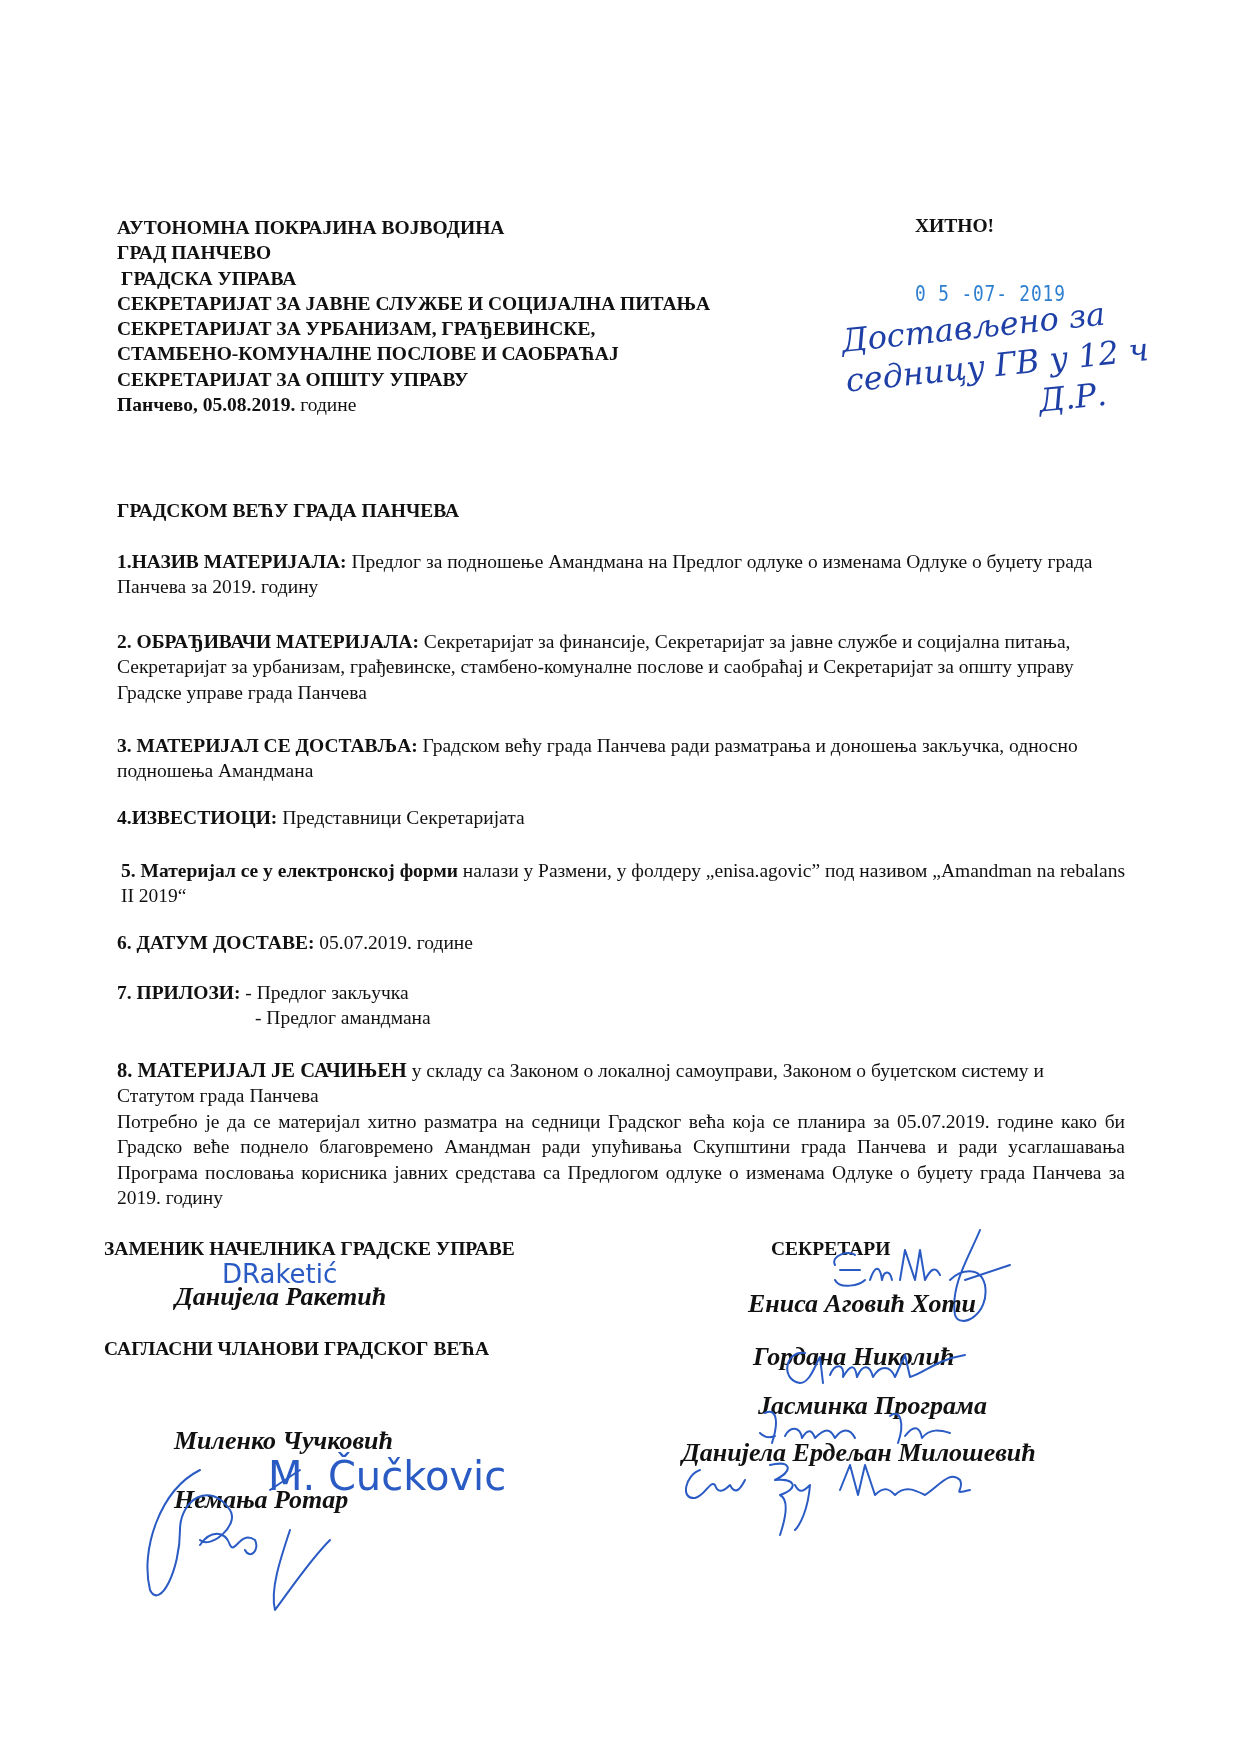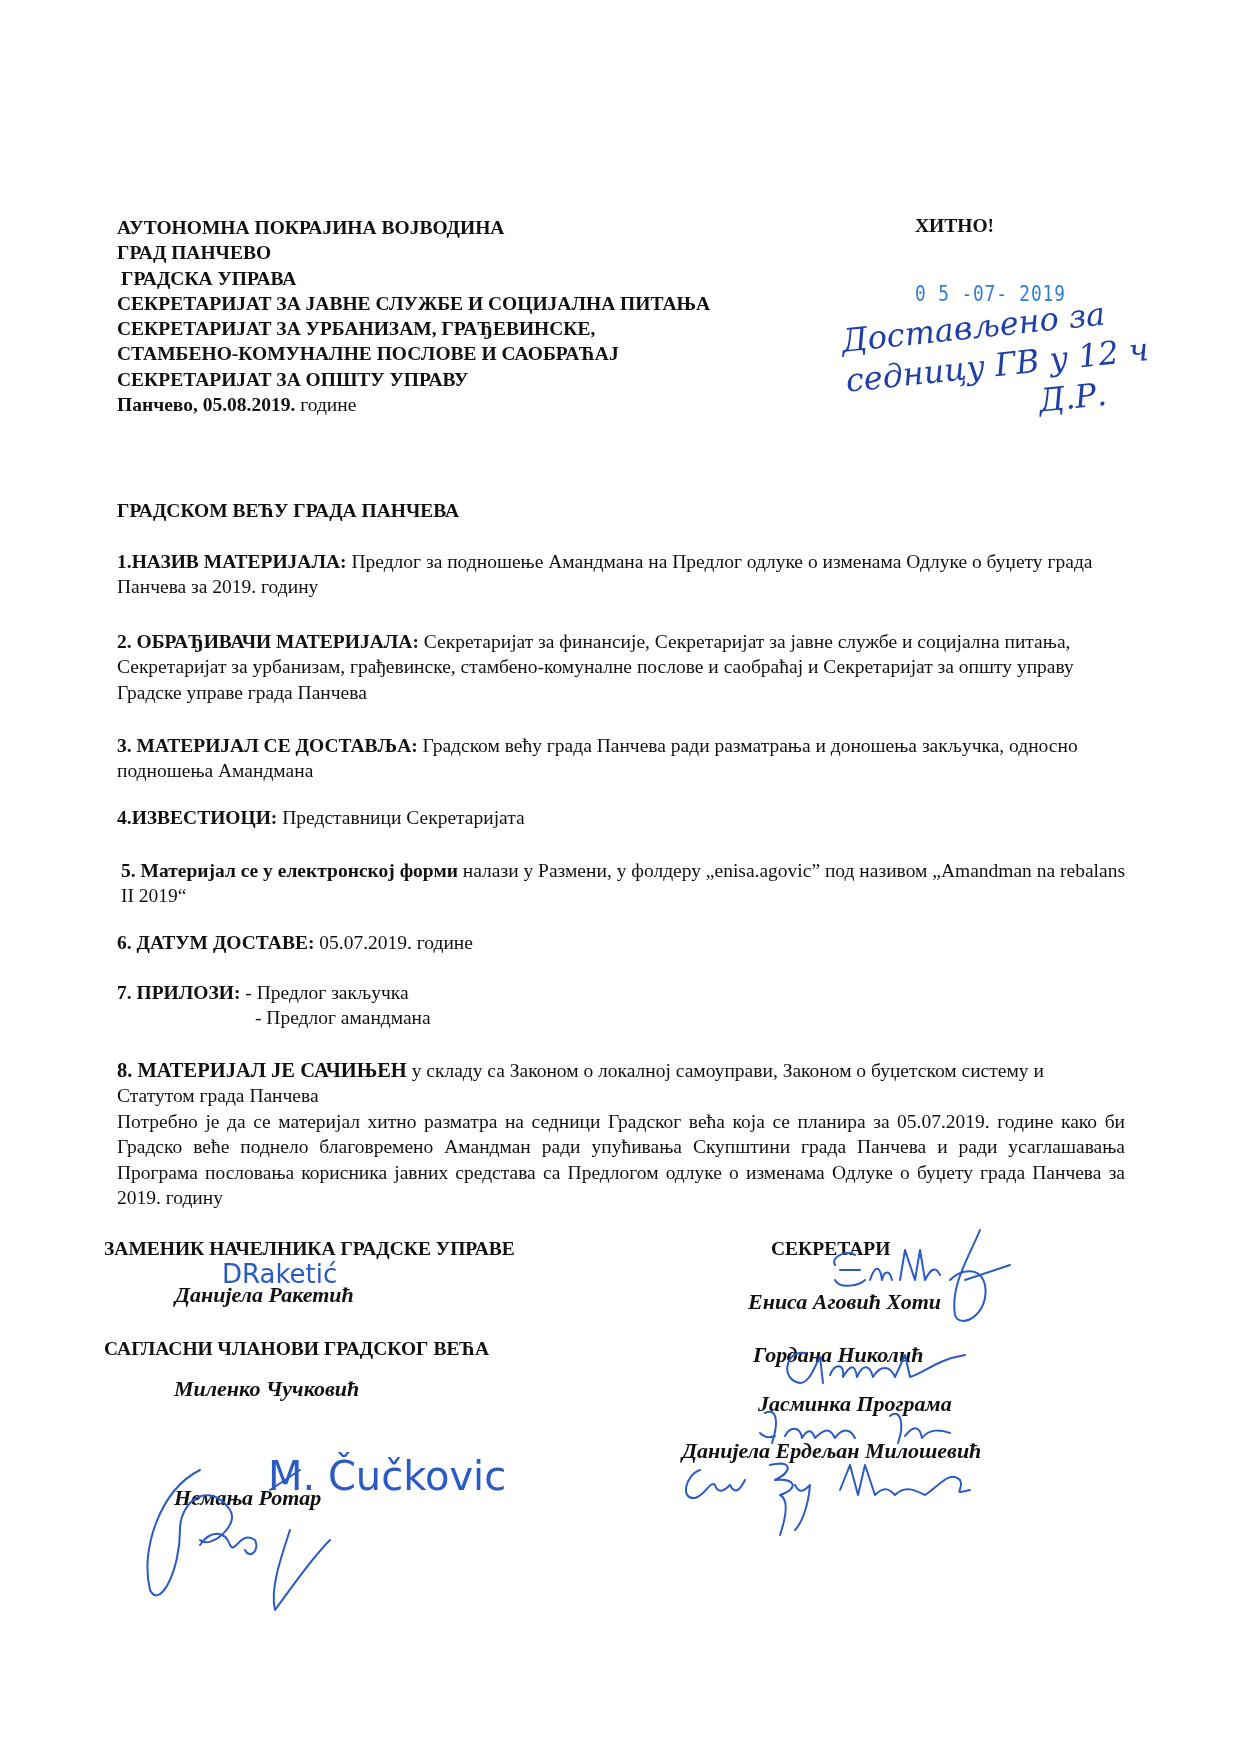--- a/index.html
+++ b/index.html
@@ -9,21 +9,21 @@
   .hdr { left: 117px; top: 215px; font-weight: bold; font-size: 19.5px; line-height: 25.3px; }
   .hdr div { white-space: nowrap; }
   .hdr .ind { padding-left: 4px; }
   .urgent { left: 915px; top: 215px; font-weight: bold; font-size: 19.5px; }
   .stamp { left: 915px; top: 282px; color: #2f7fd0; font-family: "DejaVu Sans Mono", monospace;
            font-size: 21px; letter-spacing: 1px; transform: scaleX(0.85); transform-origin: left; }
   .hand { color: #1e3fa6; font-family: "DejaVu Serif", serif; font-style: italic; }
   .body-text { left: 117px; width: 1008px; font-size: 19.5px; line-height: 25.3px; }
   .body-text b { font-weight: bold; }
   .just { text-align: justify; text-align-last: left; }
-  .sig { font-style: italic; font-weight: bold; font-size: 22px; white-space: nowrap; }
+  .sig { font-style: italic; font-weight: bold; font-size: 26px; white-space: nowrap; }
   .sigtitle { font-weight: bold; font-size: 19.5px; white-space: nowrap; }
   svg.scrawl { position: absolute; overflow: visible; }
   svg.scrawl path { fill: none; stroke: #2a5bc4; stroke-width: 2; stroke-linecap: round; stroke-linejoin: round; }
 </style>
 </head>
 <body>
 
 <div class="abs hdr">
   <div>АУТОНОМНА  ПОКРАЈИНА  ВОЈВОДИНА</div>
   <div>ГРАД  ПАНЧЕВО</div>
@@ -82,21 +82,21 @@
   <b style="font-size:20.5px">8. МАТЕРИЈАЛ ЈЕ САЧИЊЕН</b><span> у складу са Законом о локалној самоуправи, Законом о буџетском систему и Статутом града Панчева</span>
 </div>
 <div class="abs body-text just" style="top:1109px;">Потребно је да се материјал хитно разматра на седници Градског већа која се планира за 05.07.2019. године како би Градско веће поднело благовремено Амандман ради упућивања Скупштини града Панчева и ради усаглашавања Програма пословања корисника јавних средстава са Предлогом одлуке о  изменама Одлуке о буџету града Панчева за 2019. годину</div>
 
 <div class="abs sigtitle" style="left:104px; top:1238px;">ЗАМЕНИК НАЧЕЛНИКА  ГРАДСКЕ УПРАВЕ</div>
 <div class="abs hand" style="left:222px; top:1259px; font-size:26px; font-style:normal; font-family:'DejaVu Sans', sans-serif; color:#2a5bc4;">DRaketić</div>
 <div class="abs sig" style="left:175px; top:1282px;">Данијела Ракетић</div>
 
 <div class="abs sigtitle" style="left:104px; top:1338px;">САГЛАСНИ  ЧЛАНОВИ  ГРАДСКОГ ВЕЋА</div>
 
-<div class="abs sig" style="left:174px; top:1376px;">Миленко Чучковић</div>
+<div class="abs sig" style="left:174px; top:1426px;">Миленко Чучковић</div>
 <div class="abs hand" style="left:268px; top:1453px; font-size:40px; font-style:normal; font-family:'DejaVu Sans', sans-serif; color:#2a5bc4;">M. Čučkovic</div>
 <div class="abs sig" style="left:174px; top:1485px;">Немања Ротар</div>
 
 <svg class="scrawl" style="left:140px; top:1450px;" width="200" height="160">
   <path d="M60 20 C20 40, 0 100, 10 140 C20 160, 40 120, 40 80 C40 50, 70 30, 90 60 C100 75, 70 100, 60 90"></path>
   <path d="M60 95 C70 80, 85 80, 90 95 C95 105, 100 80, 115 90 C120 100, 110 110, 105 100"></path>
   <path d="M150 80 C140 110, 130 140, 135 160 C150 140, 170 110, 190 90"></path>
   <path d="M130 40 L160 20"></path>
 </svg>
 

